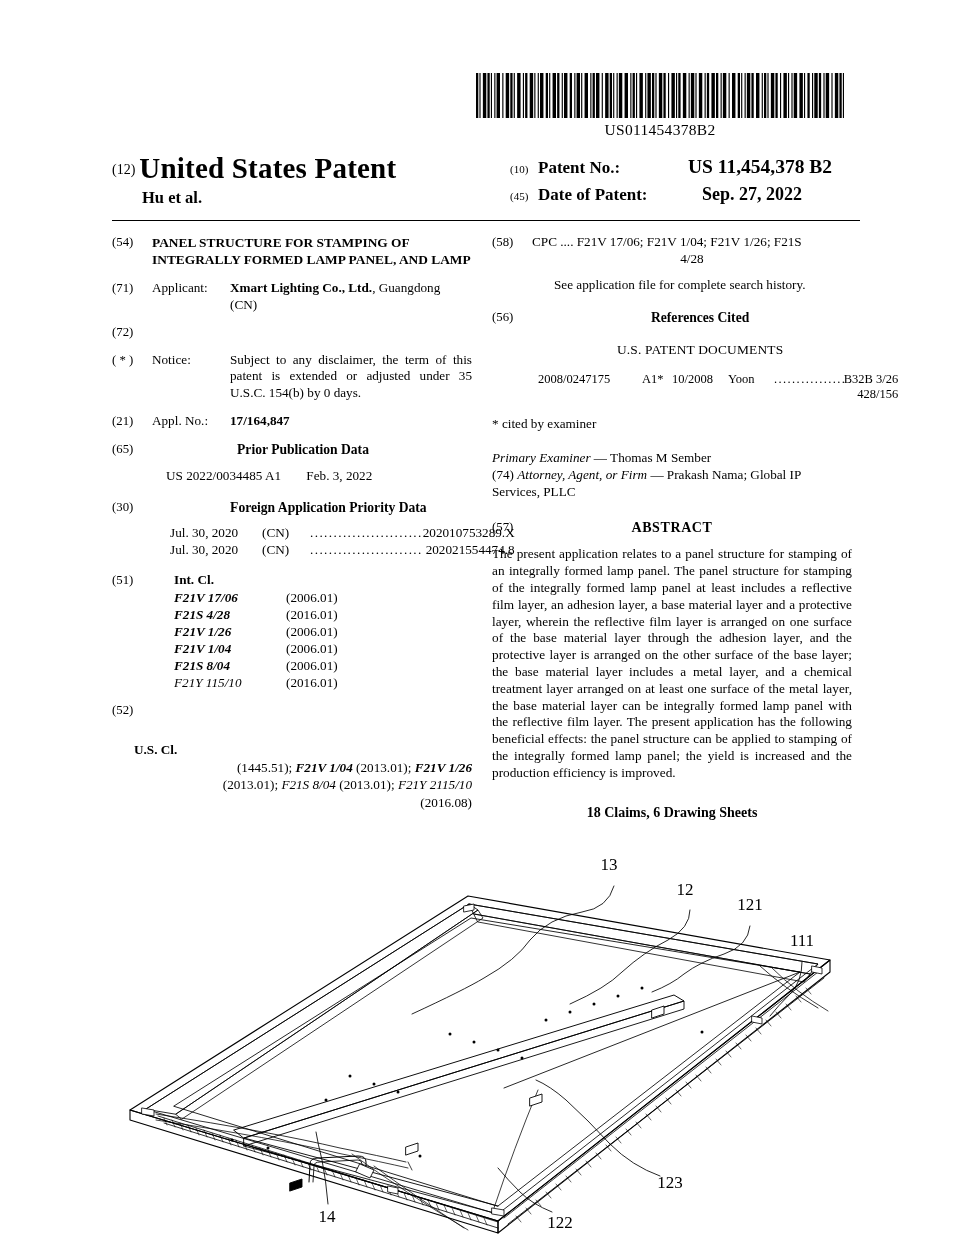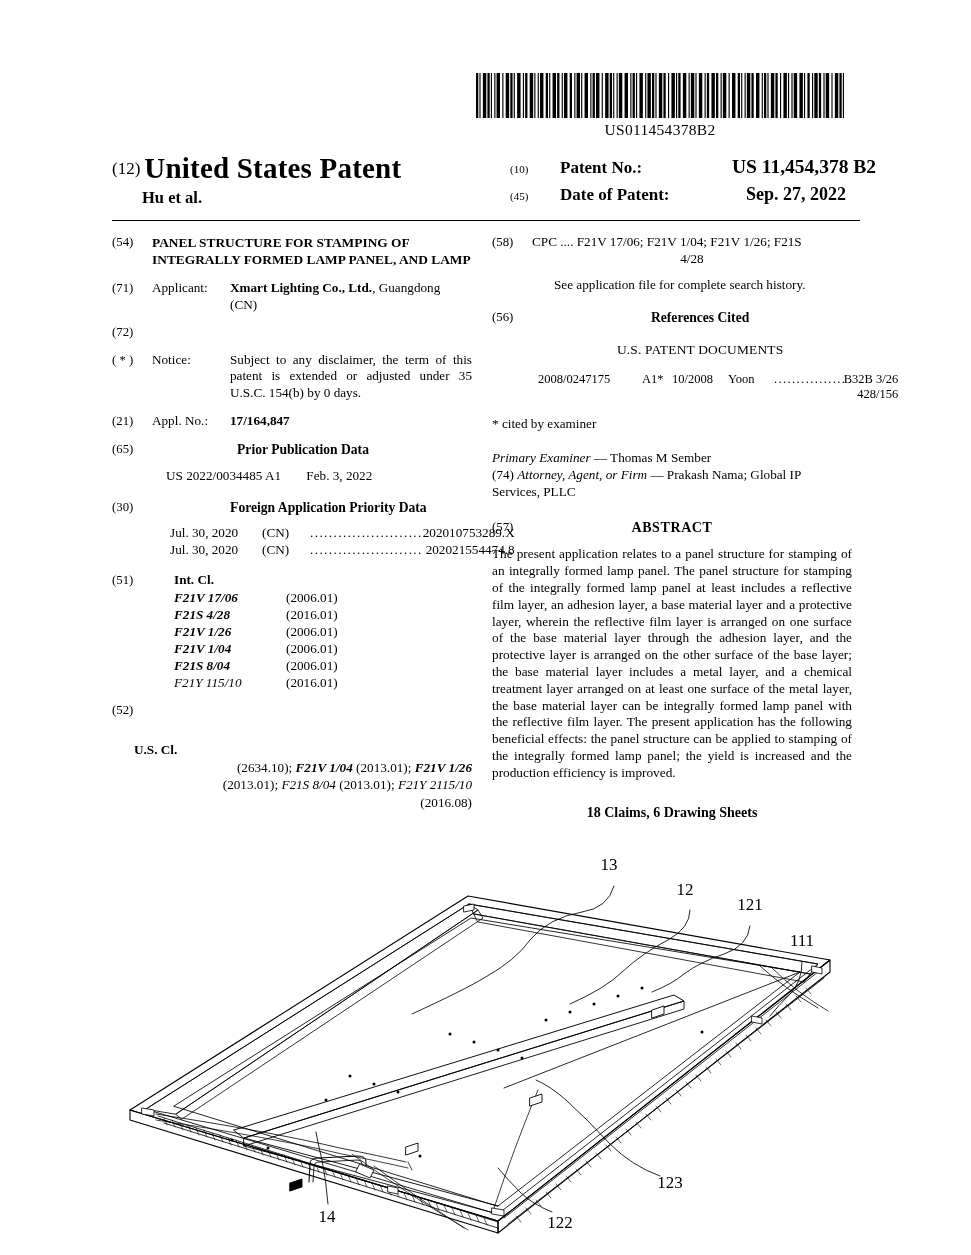--- a/index.html
+++ b/index.html
@@ -52,21 +52,21 @@
     top: 104px;
     width: 748px;
     height: 62px;
   }
   .hdr-left {
     position: absolute;
     left: 0;
     top: 0;
   }
   .paren-sm {
-    font-size: 17px;
+    font-size: 14px;
     vertical-align: 4px;
   }
   .us-patent-title {
     font-size: 29px;
     font-weight: bold;
     letter-spacing: 0.2px;
   }
   .hdr-authors {
     position: absolute;
     left: 30px;
@@ -77,21 +77,20 @@
   .hdr-right {
     position: absolute;
     left: 398px;
     top: 4px;
     width: 352px;
   }
   .hdr-row {
     display: flex;
     align-items: baseline;
     margin-bottom: 6px;
-    gap: 22px;
   }
   .hdr-row .tagnum {
     font-size: 11px;
     width: 28px;
     flex: 0 0 28px;
     vertical-align: 3px;
   }
   .hdr-row .lbl {
     font-size: 17px;
     font-weight: bold;
@@ -516,21 +515,21 @@
           </div>
         </div>
       </span>
     </div>
 
     <div class="fld" style="margin-top:2px;flex-direction:column;">
       <span class="tag">(52)</span>
       <span class="body">
         <div style="font-weight:bold;margin-left:22px;">U.S. Cl.</div>
         <div class="uscl-body">
-          <div class="uscl-line"><span>(2634.10); </span><b class="bi">F21V 1/04</b><span> (2013.01); </span><b class="bi">F21V 1/26</b></div>
+          <div class="uscl-line"><span>(1445.51); </span><b class="bi">F21V 1/04</b><span> (2013.01); </span><b class="bi">F21V 1/26</b></div>
           <div class="uscl-line"><span>(2013.01); </span><i>F21S 8/04</i><span> (2013.01); </span><i>F21Y 2115/10</i></div>
           <div class="uscl-line">(2016.08)</div>
         </div>
       </span>
     </div>
 
   </div>
 
   <div class="col col-right">
 

